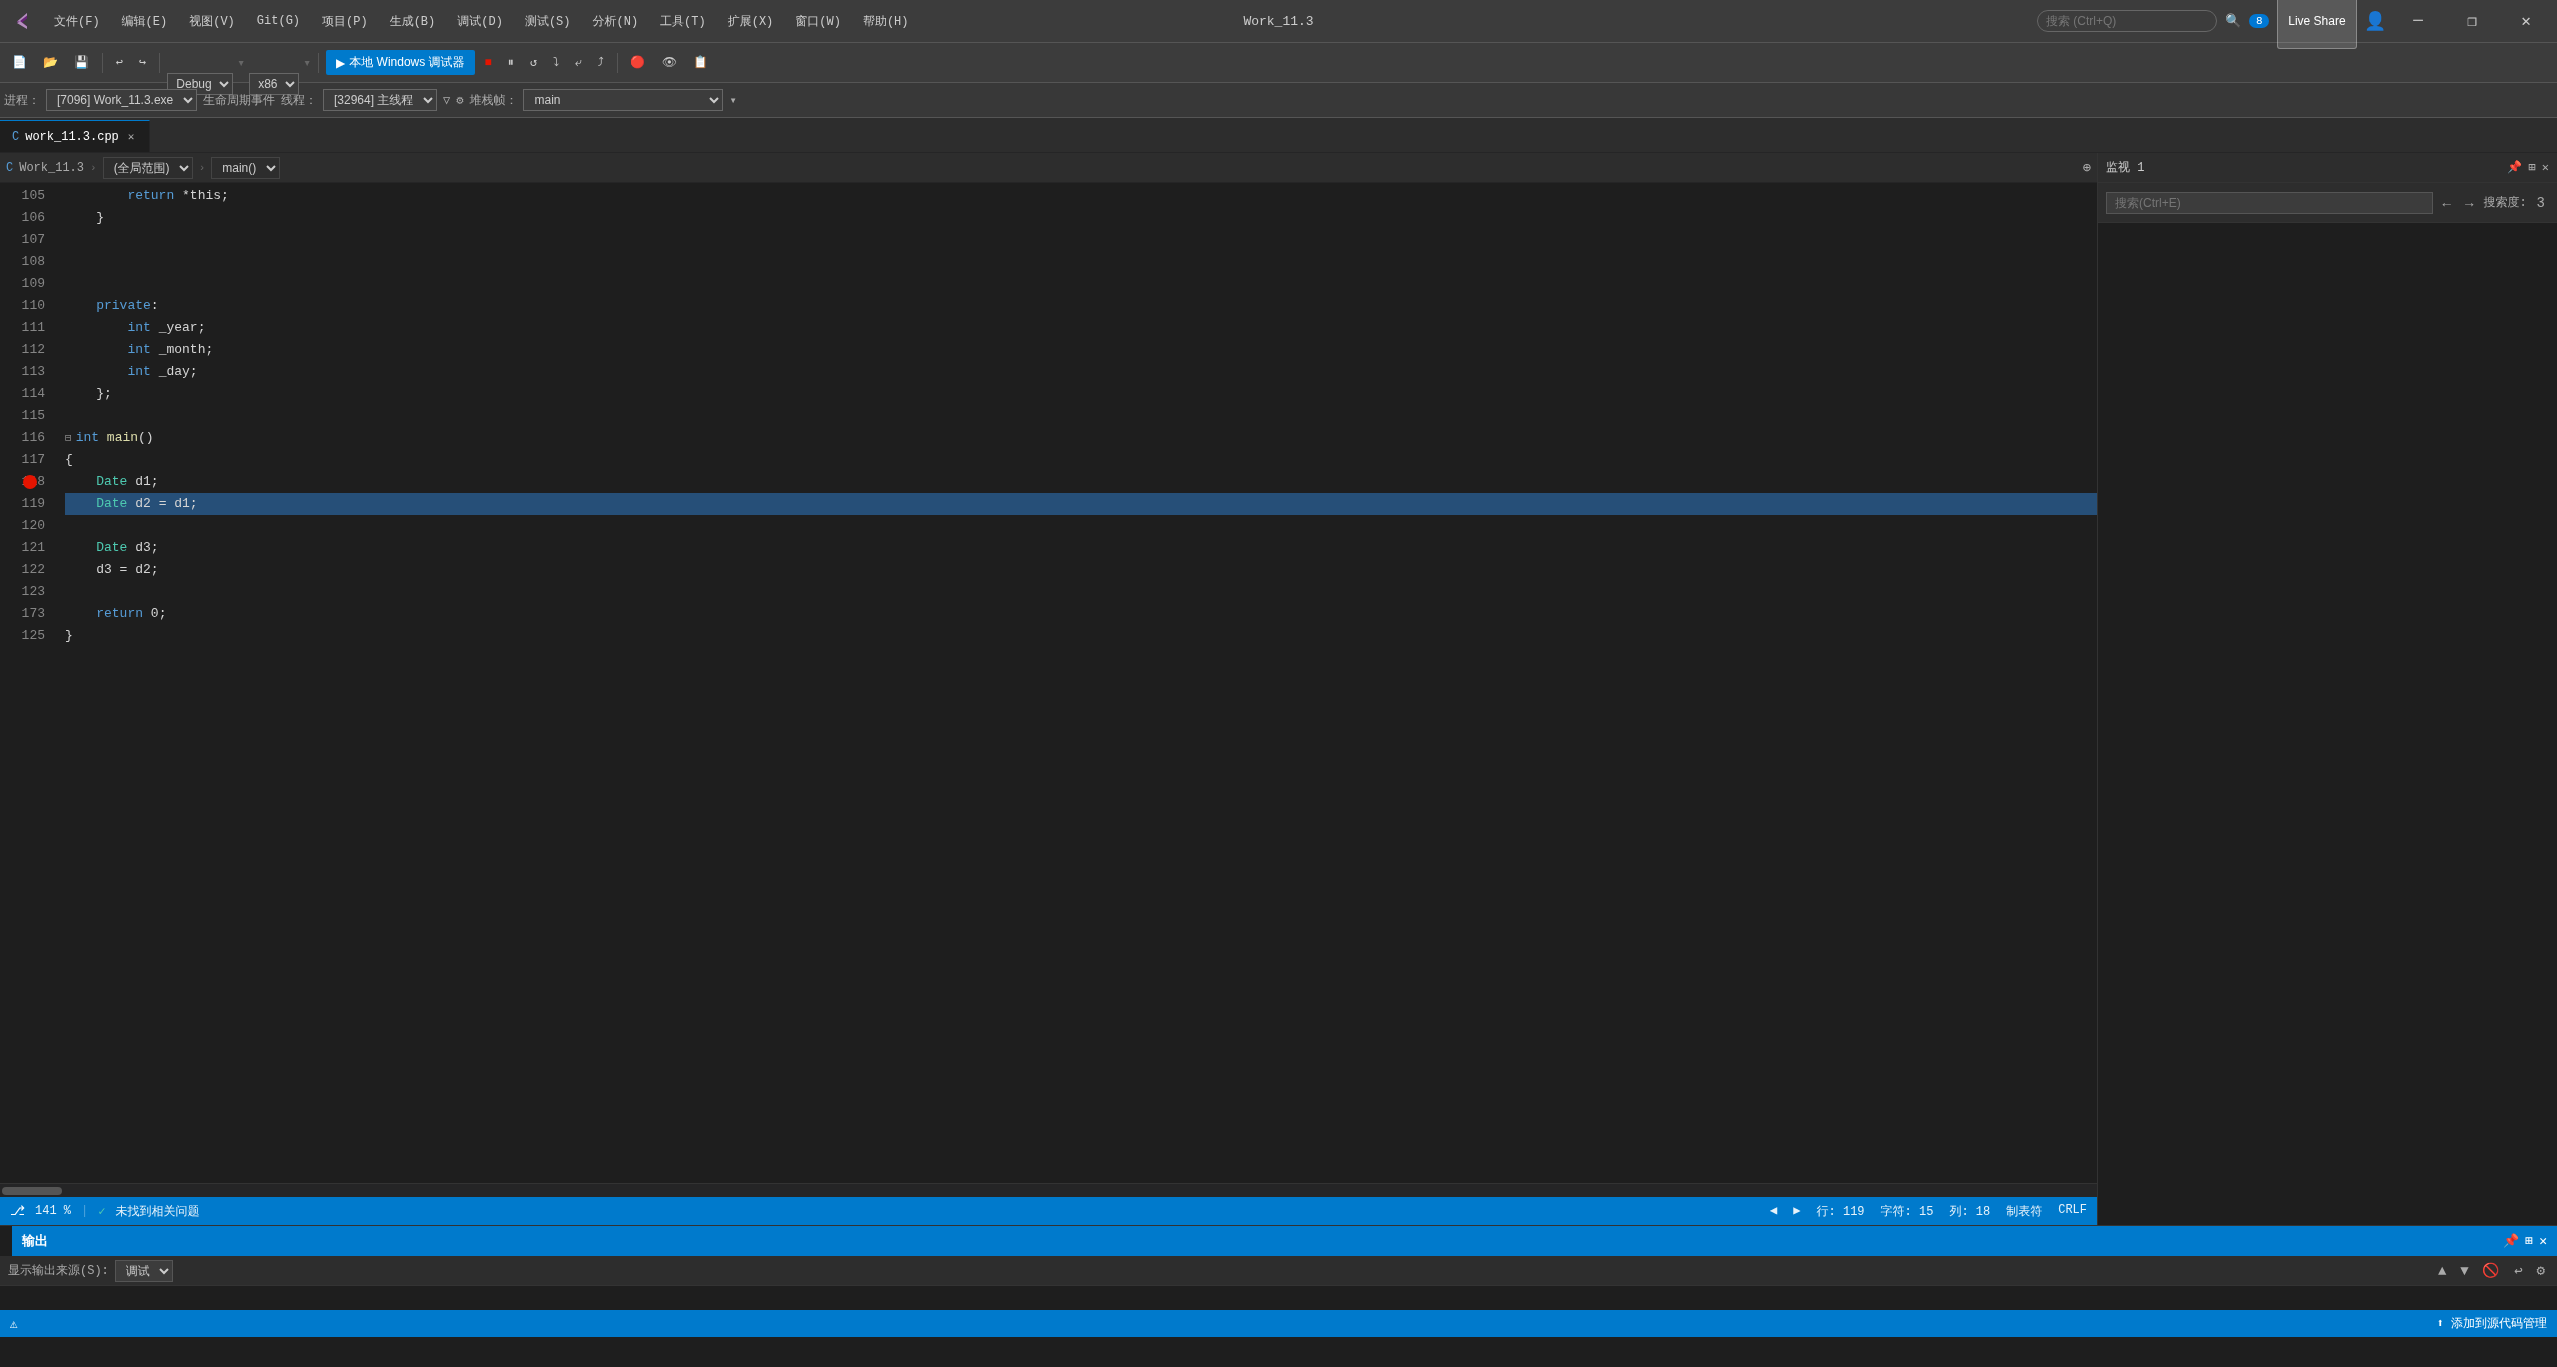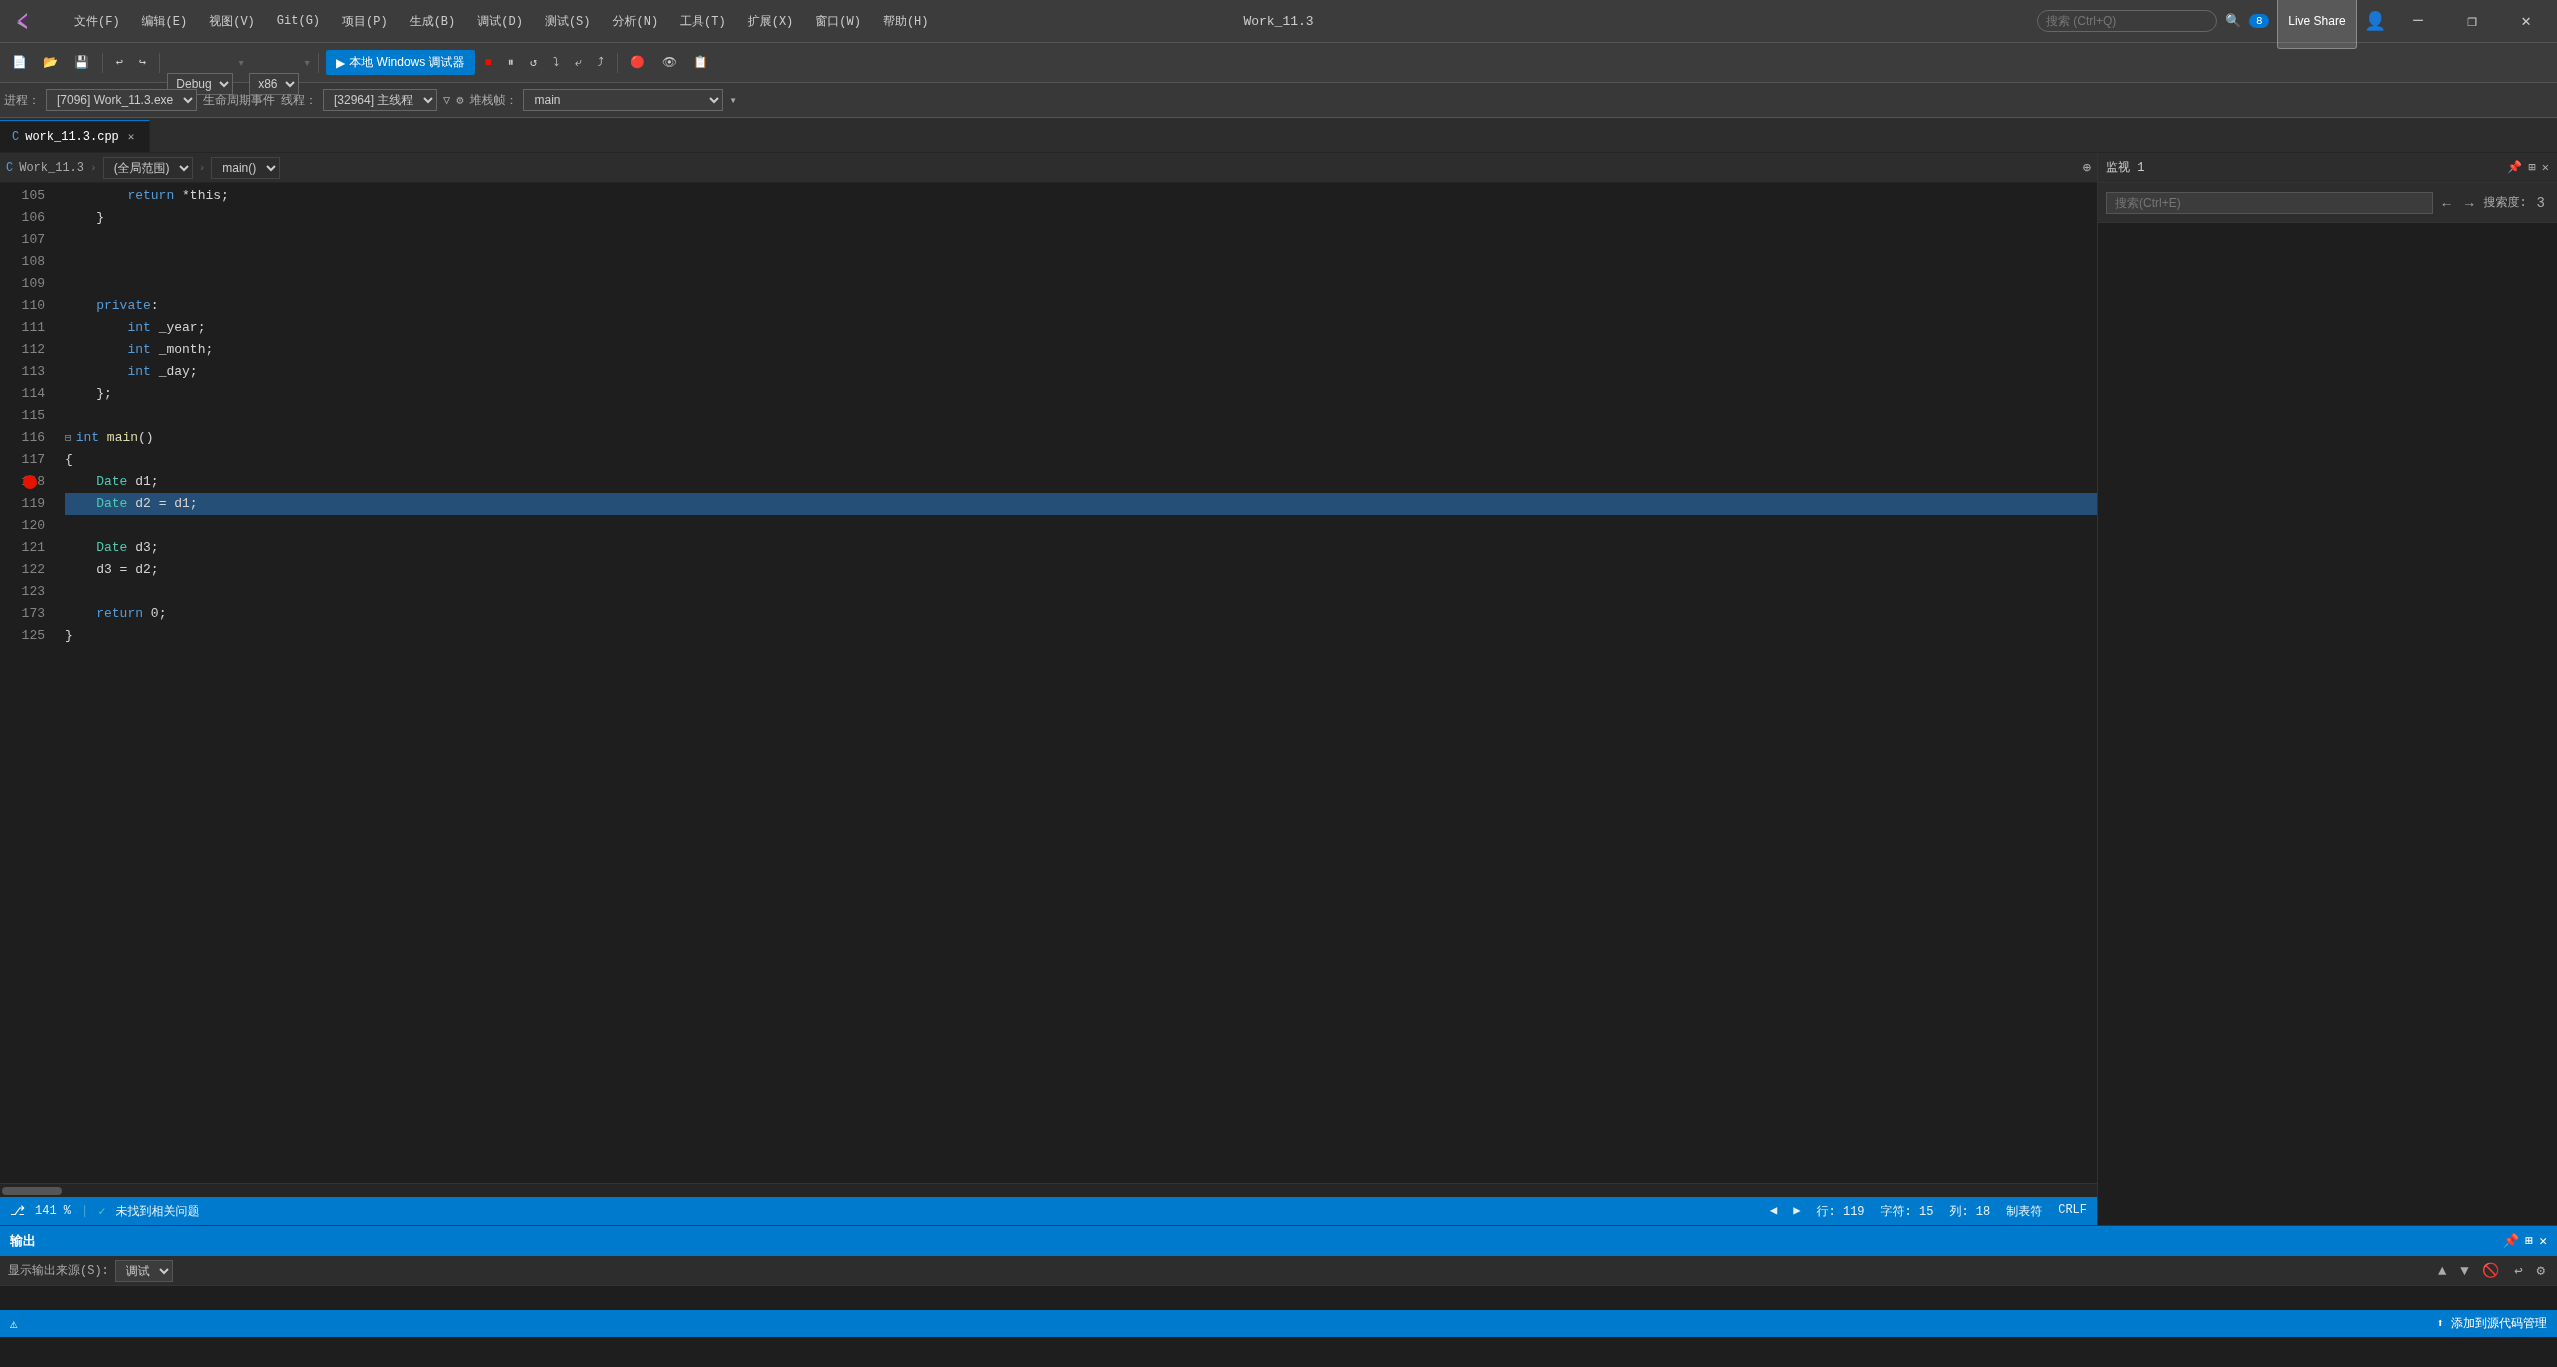--- a/index.html
+++ b/index.html
@@ -19,21 +19,21 @@
       background: #3c3c3c;
       display: flex;
       align-items: center;
       justify-content: space-between;
       padding: 0 8px;
       border-bottom: 1px solid #555;
     }
     .title-bar-left {
       display: flex;
       align-items: center;
-      gap: 28px;
+      gap: 8px;
     }
     .title-bar-menus {
       display: flex;
       align-items: center;
       gap: 2px;
     }
     .menu-item {
       padding: 4px 10px;
       color: #cccccc;
       cursor: pointer;
@@ -366,20 +366,21 @@
       display: flex;
       flex-direction: column;
     }
     .output-header {
       height: 30px;
       background: #007acc;
       display: flex;
       align-items: center;
       padding: 0 10px;
       gap: 8px;
+      margin-left: 12px;
     }
     .output-title {
       color: white;
       font-size: 13px;
       font-weight: bold;
     }
     .output-controls {
       margin-left: auto;
       display: flex;
       gap: 6px;

